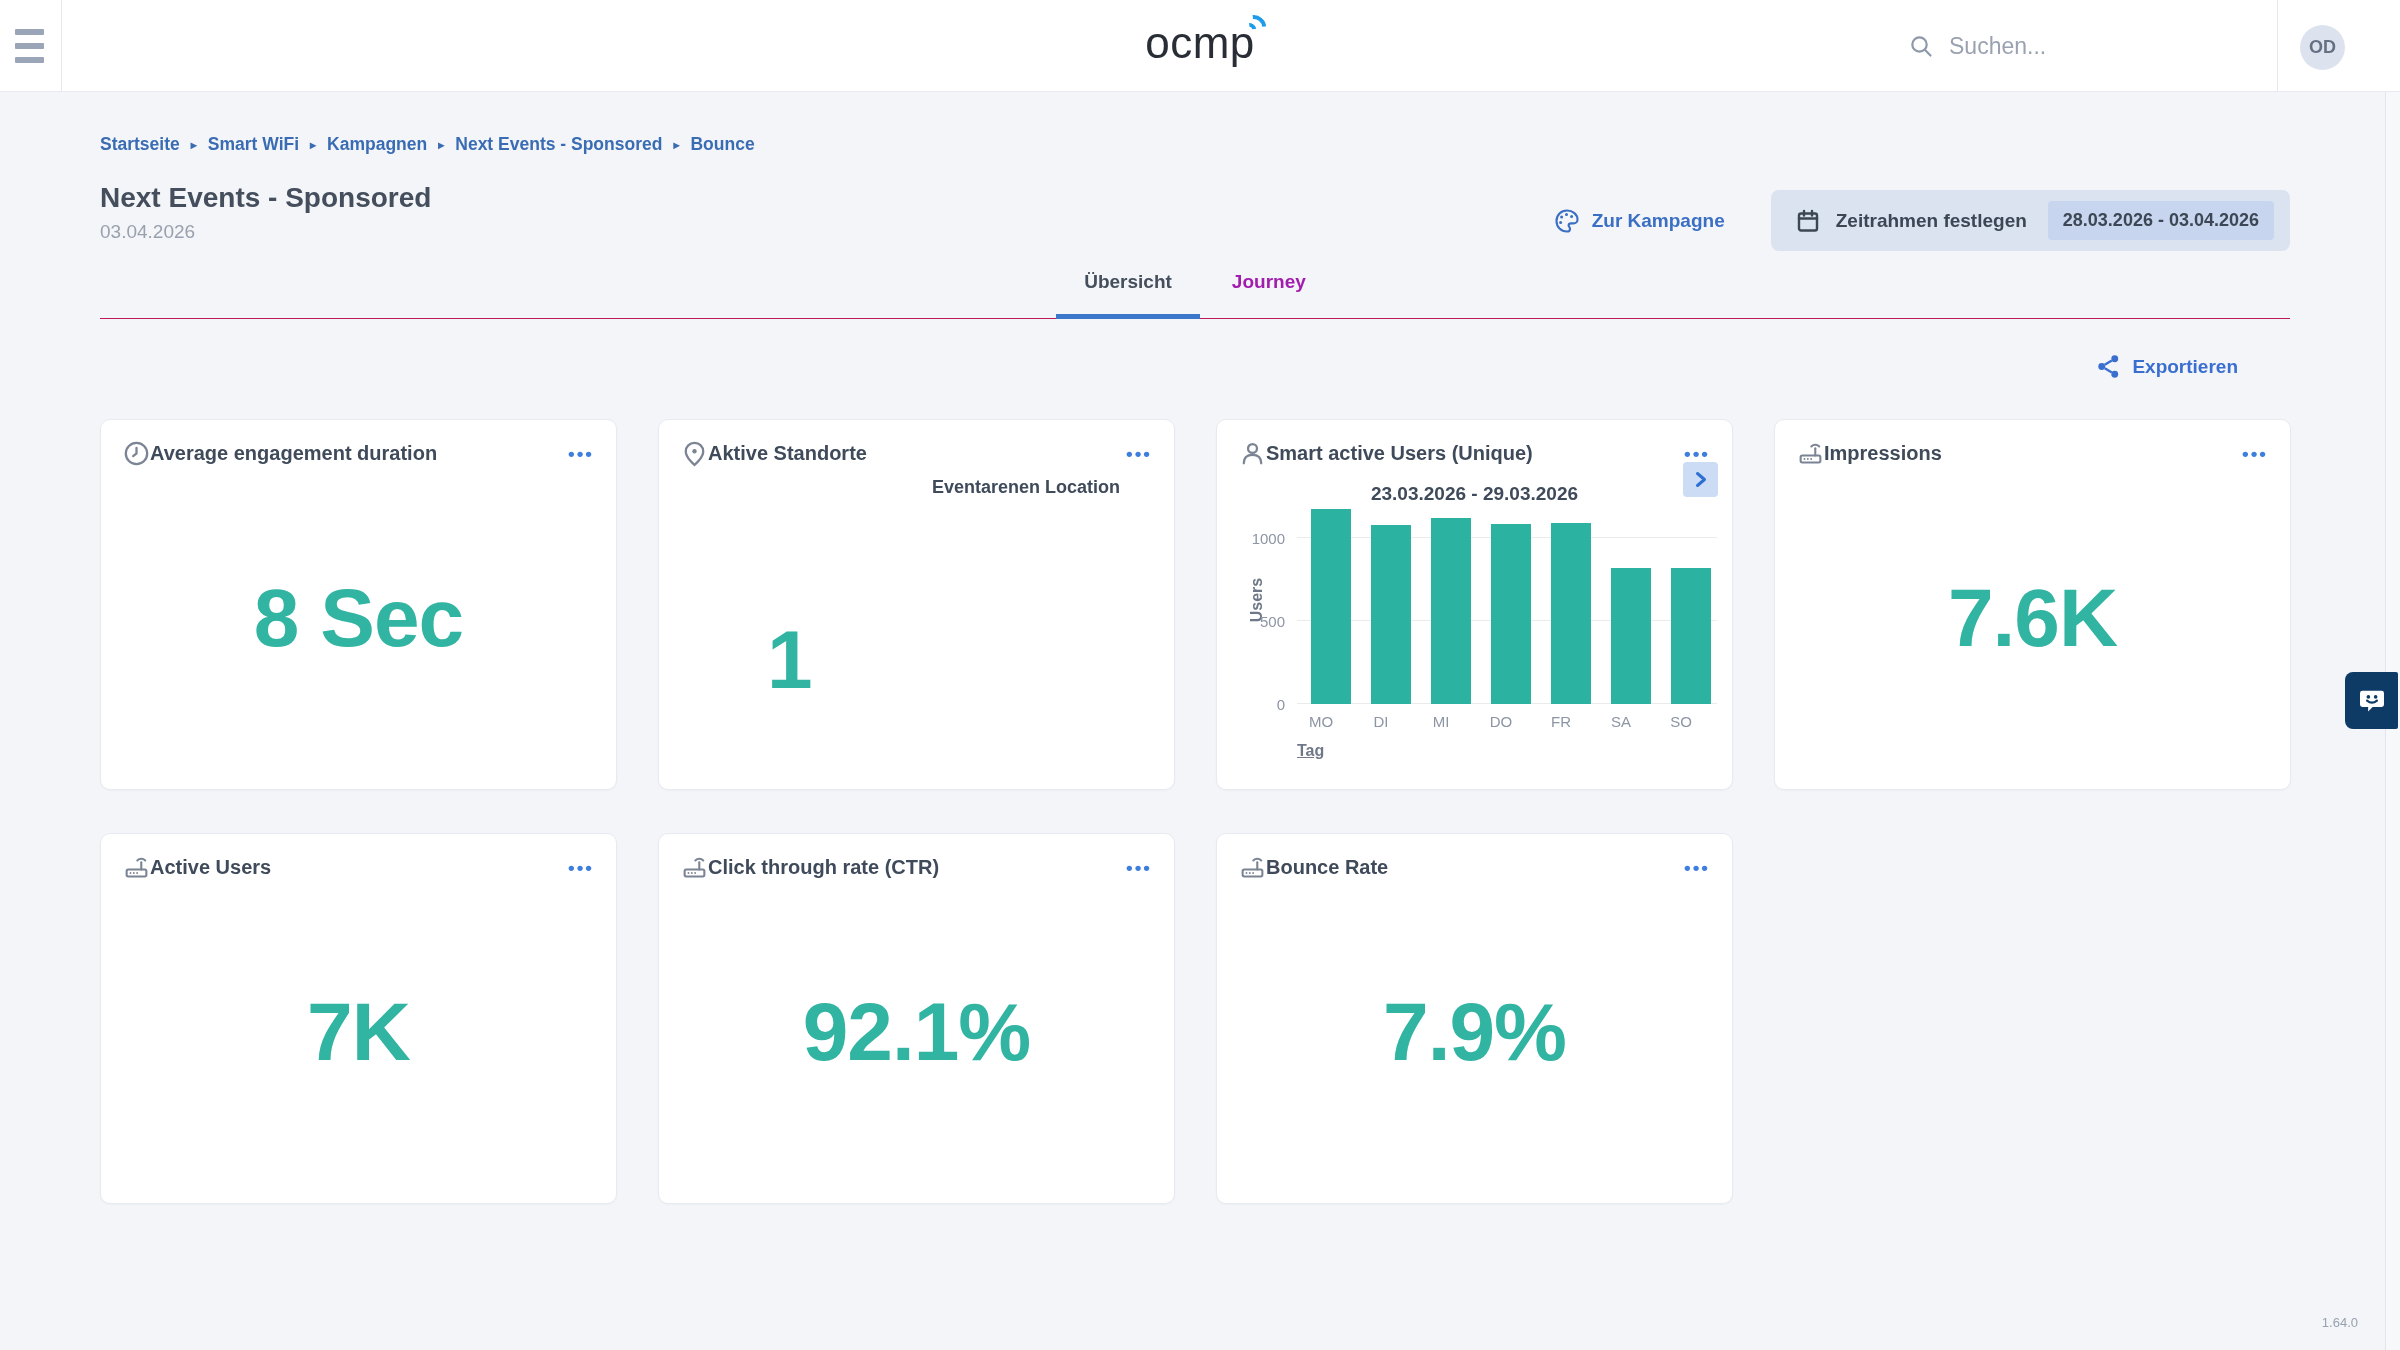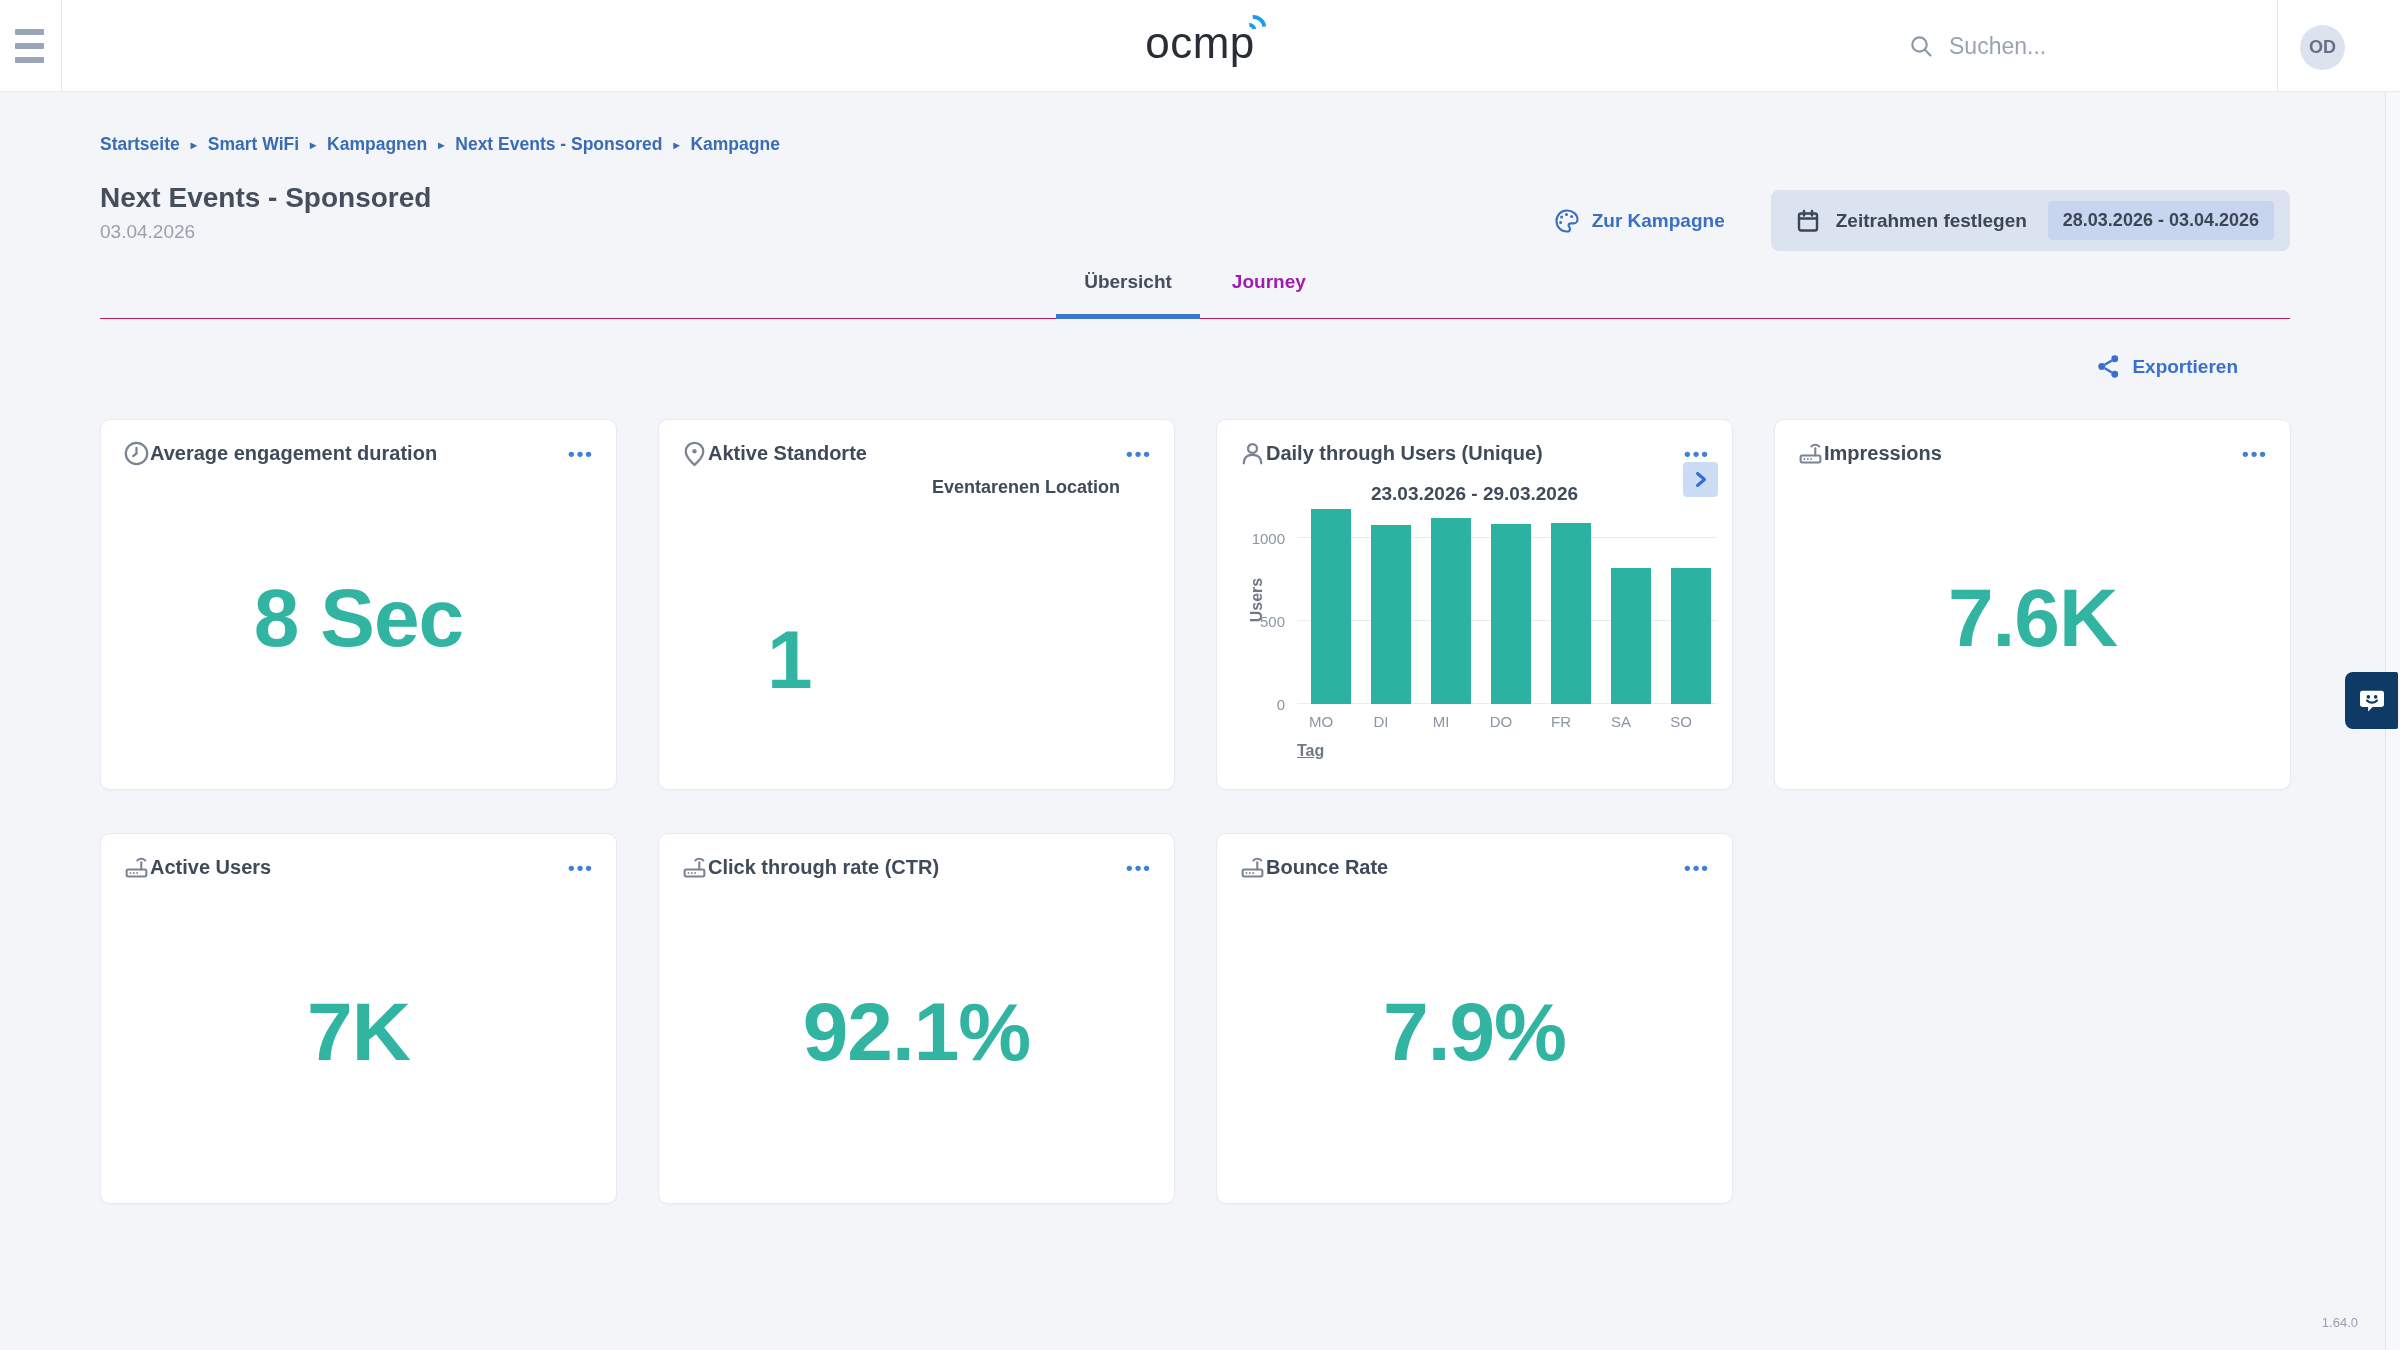--- a/index.html
+++ b/index.html
@@ -185,21 +185,21 @@
 
   <nav class="breadcrumb">
     <a>Startseite</a>
     <span class="sep">▸</span>
     <a>Smart WiFi</a>
     <span class="sep">▸</span>
     <a>Kampagnen</a>
     <span class="sep">▸</span>
     <a>Next Events - Sponsored</a>
     <span class="sep">▸</span>
-    <a>Kampagne</a>
+    <a>Bounce</a>
   </nav>
 
   <div class="title-row">
     <div>
       <h1 class="page-title">Next Events - Sponsored</h1>
       <div class="page-date">03.04.2026</div>
     </div>
     <div class="title-actions">
       <a class="campaign-link">
         <span class="icon">
@@ -282,21 +282,21 @@
     </article>
 
     <article class="card">
       <div class="card-header">
         <span class="icon">
           <svg width="27" height="27" viewBox="0 0 26 26" fill="none" stroke="#7b8494" stroke-width="2.2" stroke-linecap="round">
             <circle cx="13" cy="8.2" r="4.3"></circle>
               <path d="M4.6 22.5 C4.6 16.8 8.2 14.3 13 14.3 C17.8 14.3 21.4 16.8 21.4 22.5"></path>
           </svg>
         </span>
-        <span class="card-title">Daily through Users (Unique)</span>
+        <span class="card-title">Smart active Users (Unique)</span>
         <button class="card-menu">•••</button>
       </div>
       <div class="chart-subtitle">23.03.2026 - 29.03.2026</div>
       <button class="chart-next-btn">
         <span class="icon">
           <svg width="19" height="19" viewBox="0 0 19 19" fill="none" stroke="#2e6fd4" stroke-width="3" stroke-linecap="round" stroke-linejoin="round">
             <polyline points="6.5,3.5 13.5,9.5 6.5,15.5"></polyline>
           </svg>
         </span>
       </button>

